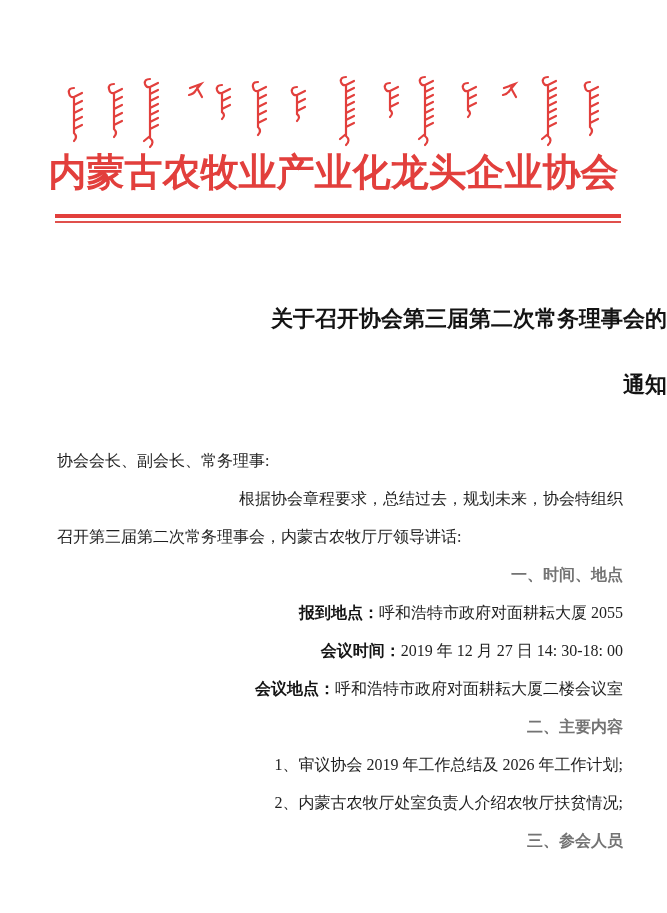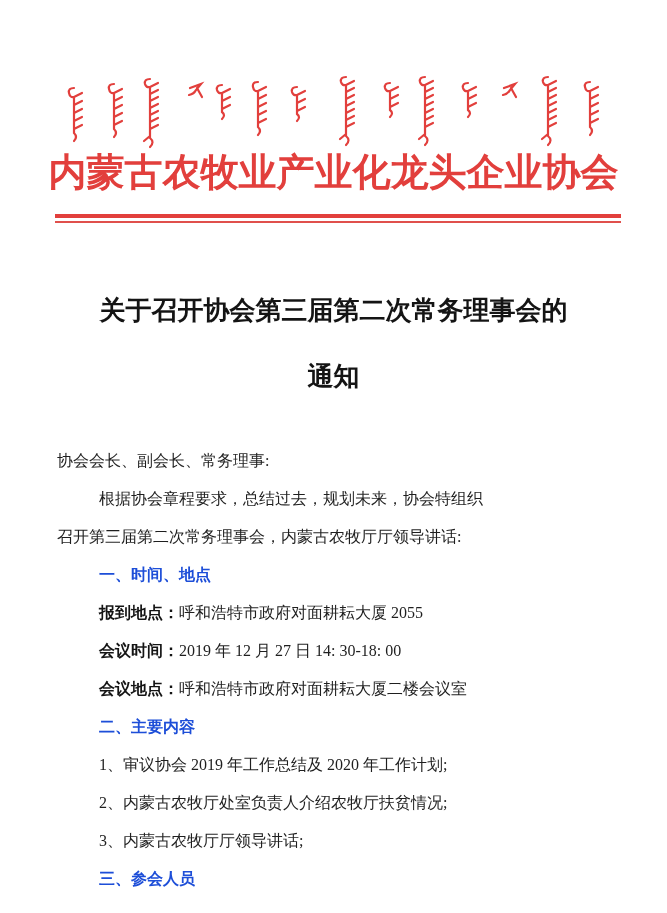--- a/index.html
+++ b/index.html
@@ -46,24 +46,24 @@
     width: 566px;
     height: 3px;
     border-top: 4px solid #e23f3c;
     border-bottom: 2px solid #e0504c;
   }
 
   
   .doc-title {
     position: absolute;
     left: 0;
-    top: 240px;
+    top: 248px;
     width: 667px;
-    text-align: center;
-    font-size: 26px;
+    text-align: right;
+    font-size: 22px;
     line-height: 66px;
     font-weight: bold;
     color: #141414;
     white-space: nowrap;
   }
 
   
   .doc-body {
     position: absolute;
     left: 57px;
@@ -71,25 +71,26 @@
     width: 566px;
     font-size: 16px;
     line-height: 38px;
     color: #1f1f1f;
   }
   .line {
     white-space: nowrap;
   }
   .indent {
     padding-left: 42px; 
+    text-align: right;
   }
   .heading {
     font-weight: bold;
     font-family: "Liberation Sans", "DejaVu Sans", sans-serif;
-    color: #1d4ed8;
+    color: #737373;
   }
   .label {
     font-weight: bold;
     color: #141414;
   }
 </style>
 </head>
 <body>
 
 <div class="page">
@@ -140,20 +141,19 @@
     </div>
     <div class="line indent">
       <span class="label">会议时间：</span><span>2019 年 12 月 27 日 14: 30-18: 00</span>
     </div>
     <div class="line indent">
       <span class="label">会议地点：</span><span>呼和浩特市政府对面耕耘大厦二楼会议室</span>
     </div>
 
     <div class="line indent heading">二、主要内容</div>
 
-    <div class="line indent">1、审议协会 2019 年工作总结及 2020 年工作计划;</div>
+    <div class="line indent">1、审议协会 2019 年工作总结及 2026 年工作计划;</div>
     <div class="line indent">2、内蒙古农牧厅处室负责人介绍农牧厅扶贫情况;</div>
-    <div class="line indent">3、内蒙古农牧厅厅领导讲话;</div>
 
     <div class="line indent heading">三、参会人员</div>
   </div>
 
 </div>
 
 </body></html>

